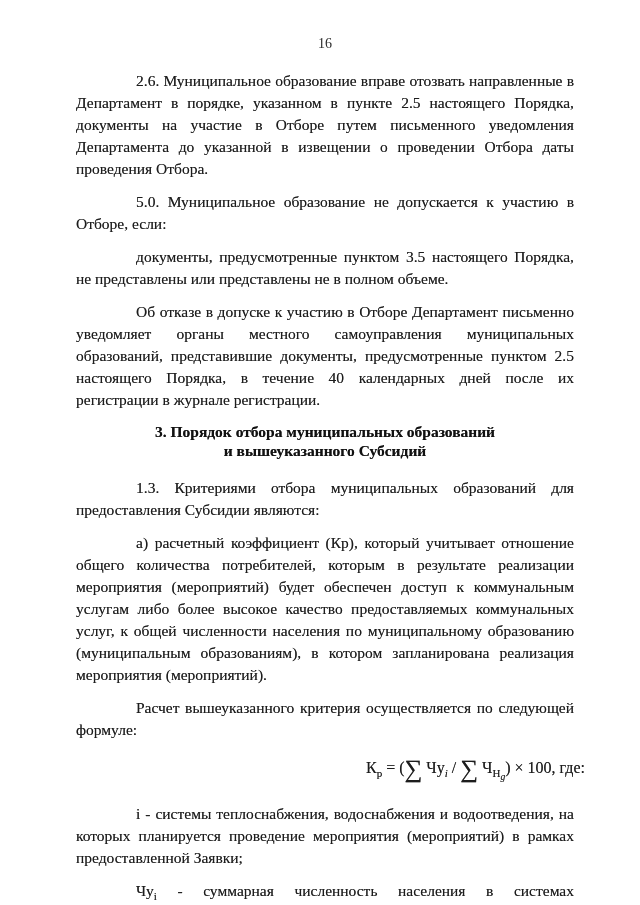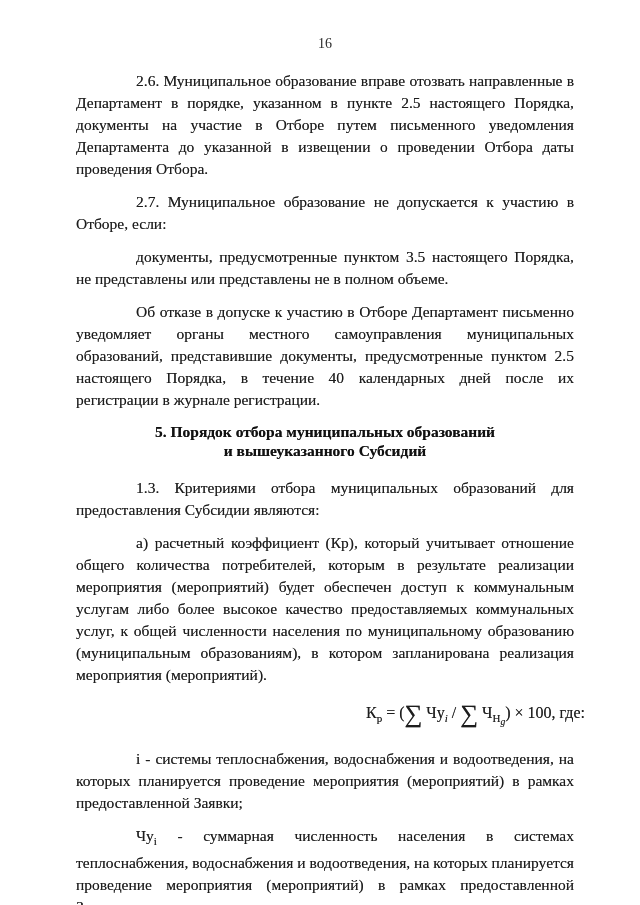--- a/index.html
+++ b/index.html
@@ -52,31 +52,32 @@
   .it { font-style: italic; }
 </style>
 </head>
 <body>
 
 <div class="sheet">
 
   <div class="pagenum">16</div>
 
   <p class="para">2.6. Муниципальное образование вправе отозвать направленные в Департамент в порядке, указанном в пункте 2.5 настоящего Порядка, документы на участие в Отборе путем письменного уведомления Департамента до указанной в извещении о проведении Отбора даты проведения Отбора.</p>
-  <p class="para">2.7. Муниципальное образование не допускается к участию в Отборе, если:</p>
+  <p class="para">5.0. Муниципальное образование не допускается к участию в Отборе, если:</p>
   <p class="para">документы, предусмотренные пунктом 3.5 настоящего Порядка, не представлены или представлены не в полном объеме.</p>
   <p class="para">Об отказе в допуске к участию в Отборе Департамент письменно уведомляет органы местного самоуправления муниципальных образований, представившие документы, предусмотренные пунктом 2.5 настоящего Порядка, в течение 40 календарных дней после их регистрации в журнале регистрации.</p>
 
   <div class="heading">
-    <span class="hl">5. Порядок отбора муниципальных образований</span>
+    <span class="hl">3. Порядок отбора муниципальных образований</span>
     <span class="hl">и вышеуказанного Субсидий</span>
   </div>
 
   <p class="para">1.3. Критериями отбора муниципальных образований для предоставления Субсидии являются:</p>
   <p class="para">а) расчетный коэффициент (Кр), который учитывает отношение общего количества потребителей, которым в результате реализации мероприятия (мероприятий) будет обеспечен доступ к коммунальным услугам либо более высокое качество предоставляемых коммунальных услуг, к общей численности населения по муниципальному образованию (муниципальным образованиям), в котором запланирована реализация мероприятия (мероприятий).</p>
+  <p class="para">Расчет вышеуказанного критерия осуществляется по следующей формуле:</p>
 
   <div class="formula"><span>К</span><sub class="sb">р</sub><span> = (</span><span class="sigma">∑</span><span> Чу</span><sub class="sb it">i</sub><span> / </span><span class="sigma">∑</span><span> Ч</span><sub class="sb">Н</sub><sub class="sb2 it">g</sub><span>) × 100, где:</span></div>
 
   <p class="para">i - системы теплоснабжения, водоснабжения и водоотведения, на которых планируется проведение мероприятия (мероприятий) в рамках предоставленной Заявки;</p>
 
   <p class="para"><span>Чу</span><sub class="sb">i</sub><span> - суммарная численность населения в системах теплоснабжения, водоснабжения и водоотведения, на которых планируется проведение мероприятия (мероприятий) в рамках предоставленной Заявки;</span></p>
 
 </div>
 
 </body></html>

